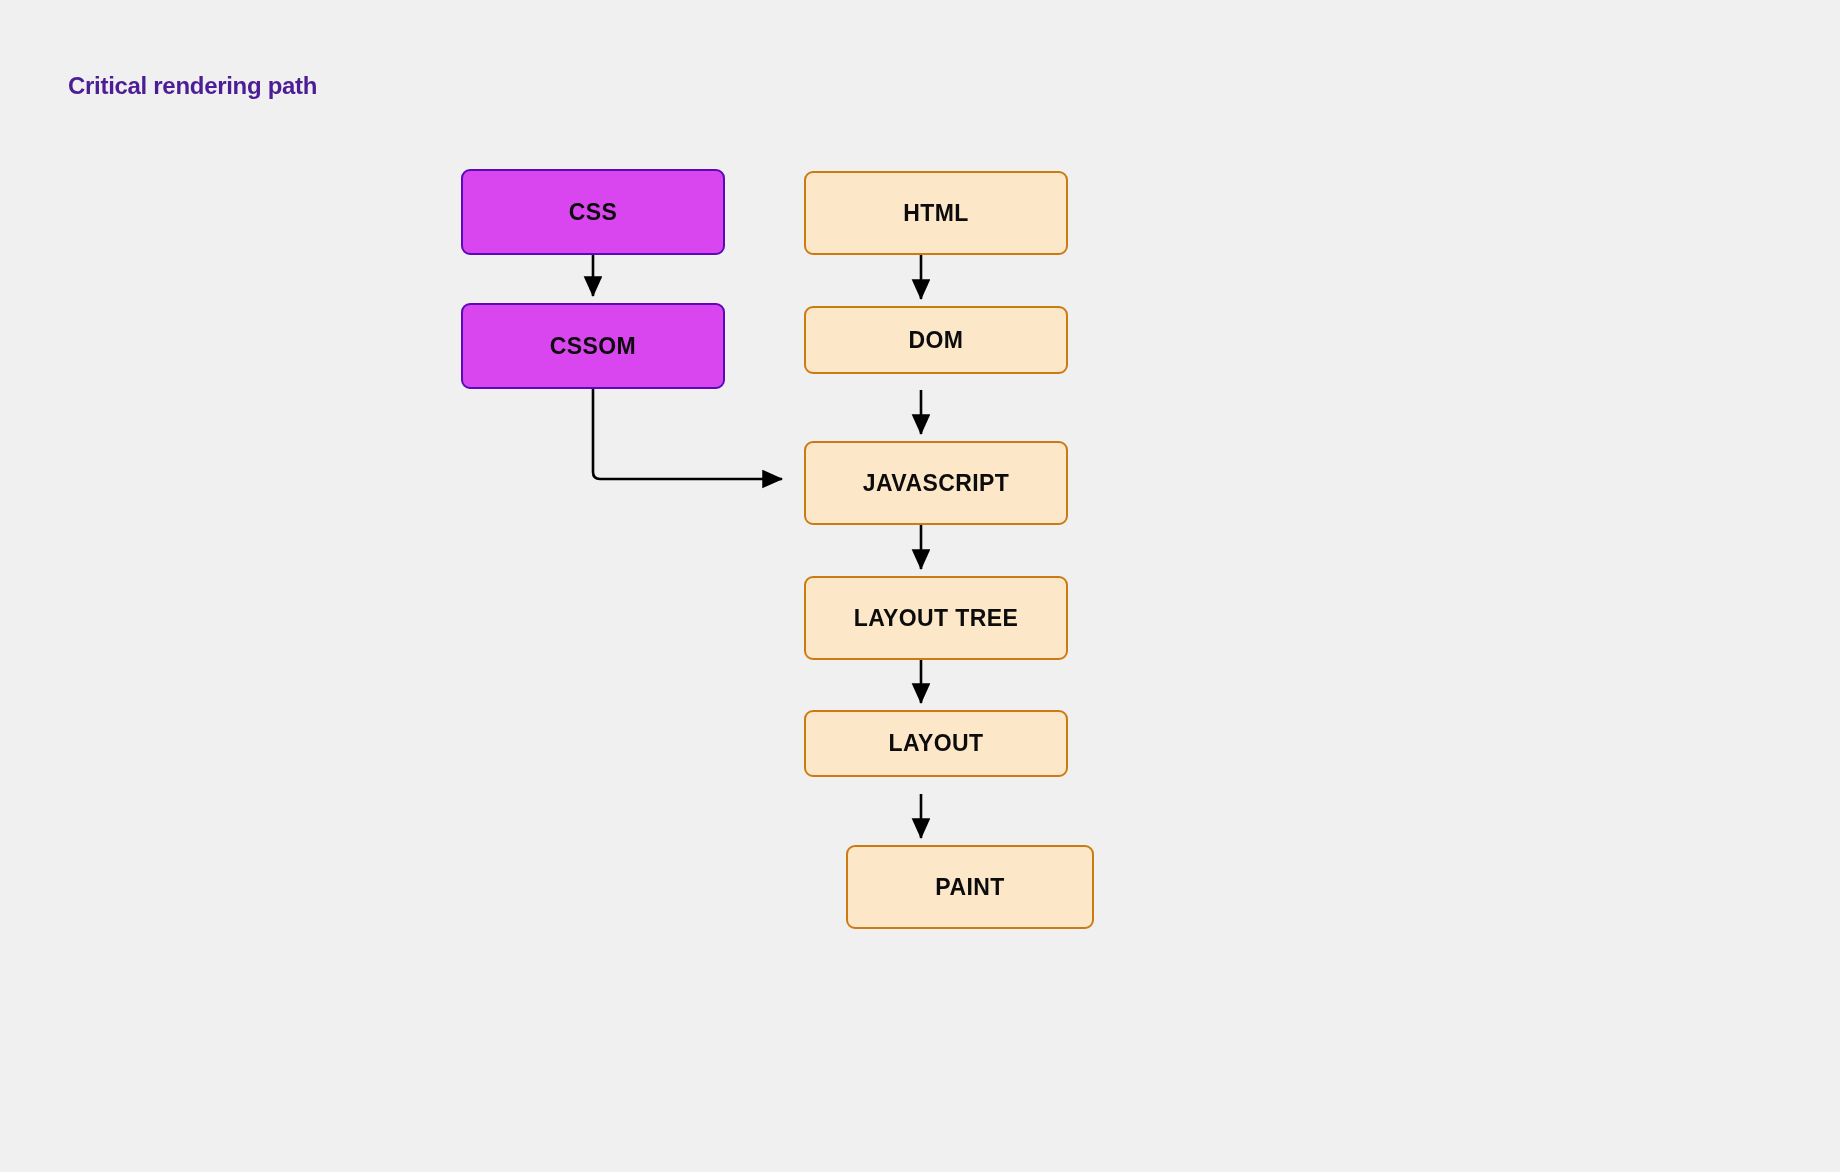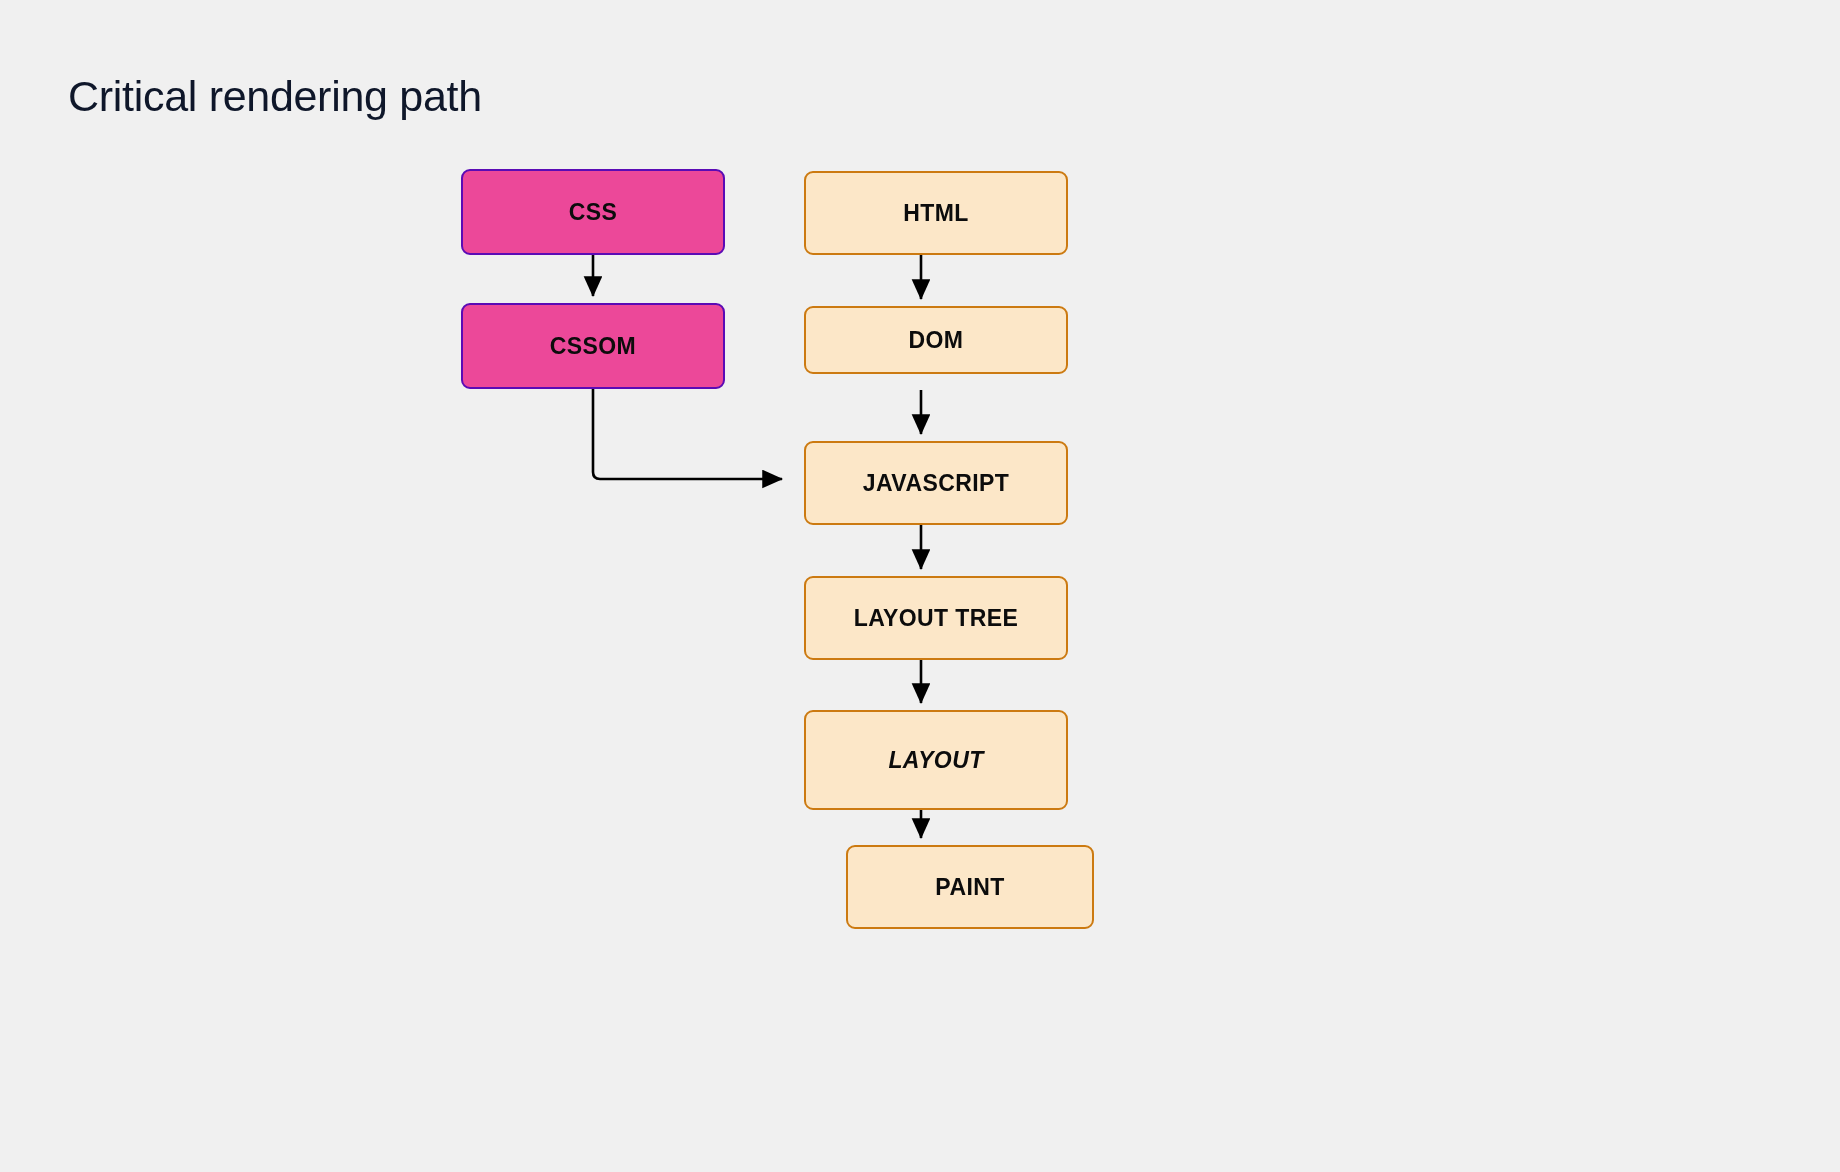--- a/index.html
+++ b/index.html
@@ -15,23 +15,23 @@
   }
   #canvas {
     position: relative;
     width: 1840px;
     height: 1172px;
   }
   #diagram-title {
     position: absolute;
     left: 68px;
     top: 72px;
-    font-size: 43px;
-    font-weight: normal;
-    color: #0f172a;
+    font-size: 24px;
+    font-weight: bold;
+    color: #4c1d95;
     letter-spacing: -0.3px;
     white-space: nowrap;
   }
   #edges-layer {
     position: absolute;
     left: 0;
     top: 0;
     width: 1840px;
     height: 1172px;
     pointer-events: none;
@@ -45,21 +45,21 @@
     border-radius: 9px;
     border-style: solid;
     border-width: 2.5px;
     font-size: 23px;
     font-weight: bold;
     color: #0c0c0c;
     letter-spacing: 0.4px;
     text-align: center;
   }
   .node-css {
-    background: #ec4899;
+    background: #d946ef;
     border-color: #5b0bb5;
   }
   .node-html {
     background: #fce7c8;
     border-color: #cc7a11;
     margin-left: 15px;
   }
   .node-label {
     pointer-events: none;
   }
@@ -106,21 +106,21 @@
   </div>
 
   <div class="node node-html" style="left:789px; top:441px; width:264px; height:84px;">
     <span class="node-label">JAVASCRIPT</span>
   </div>
 
   <div class="node node-html" style="left:789px; top:576px; width:264px; height:84px;">
     <span class="node-label">LAYOUT TREE</span>
   </div>
 
-  <div class="node node-html" style="left:789px; top:710px; width:264px; height:100px;font-style:italic;">
+  <div class="node node-html" style="left:789px; top:710px; width:264px; height:67px;">
     <span class="node-label">LAYOUT</span>
   </div>
 
   <div class="node node-html" style="left:831px; top:845px; width:248px; height:84px;">
     <span class="node-label">PAINT</span>
   </div>
 
 </div>
 
 </body></html>

